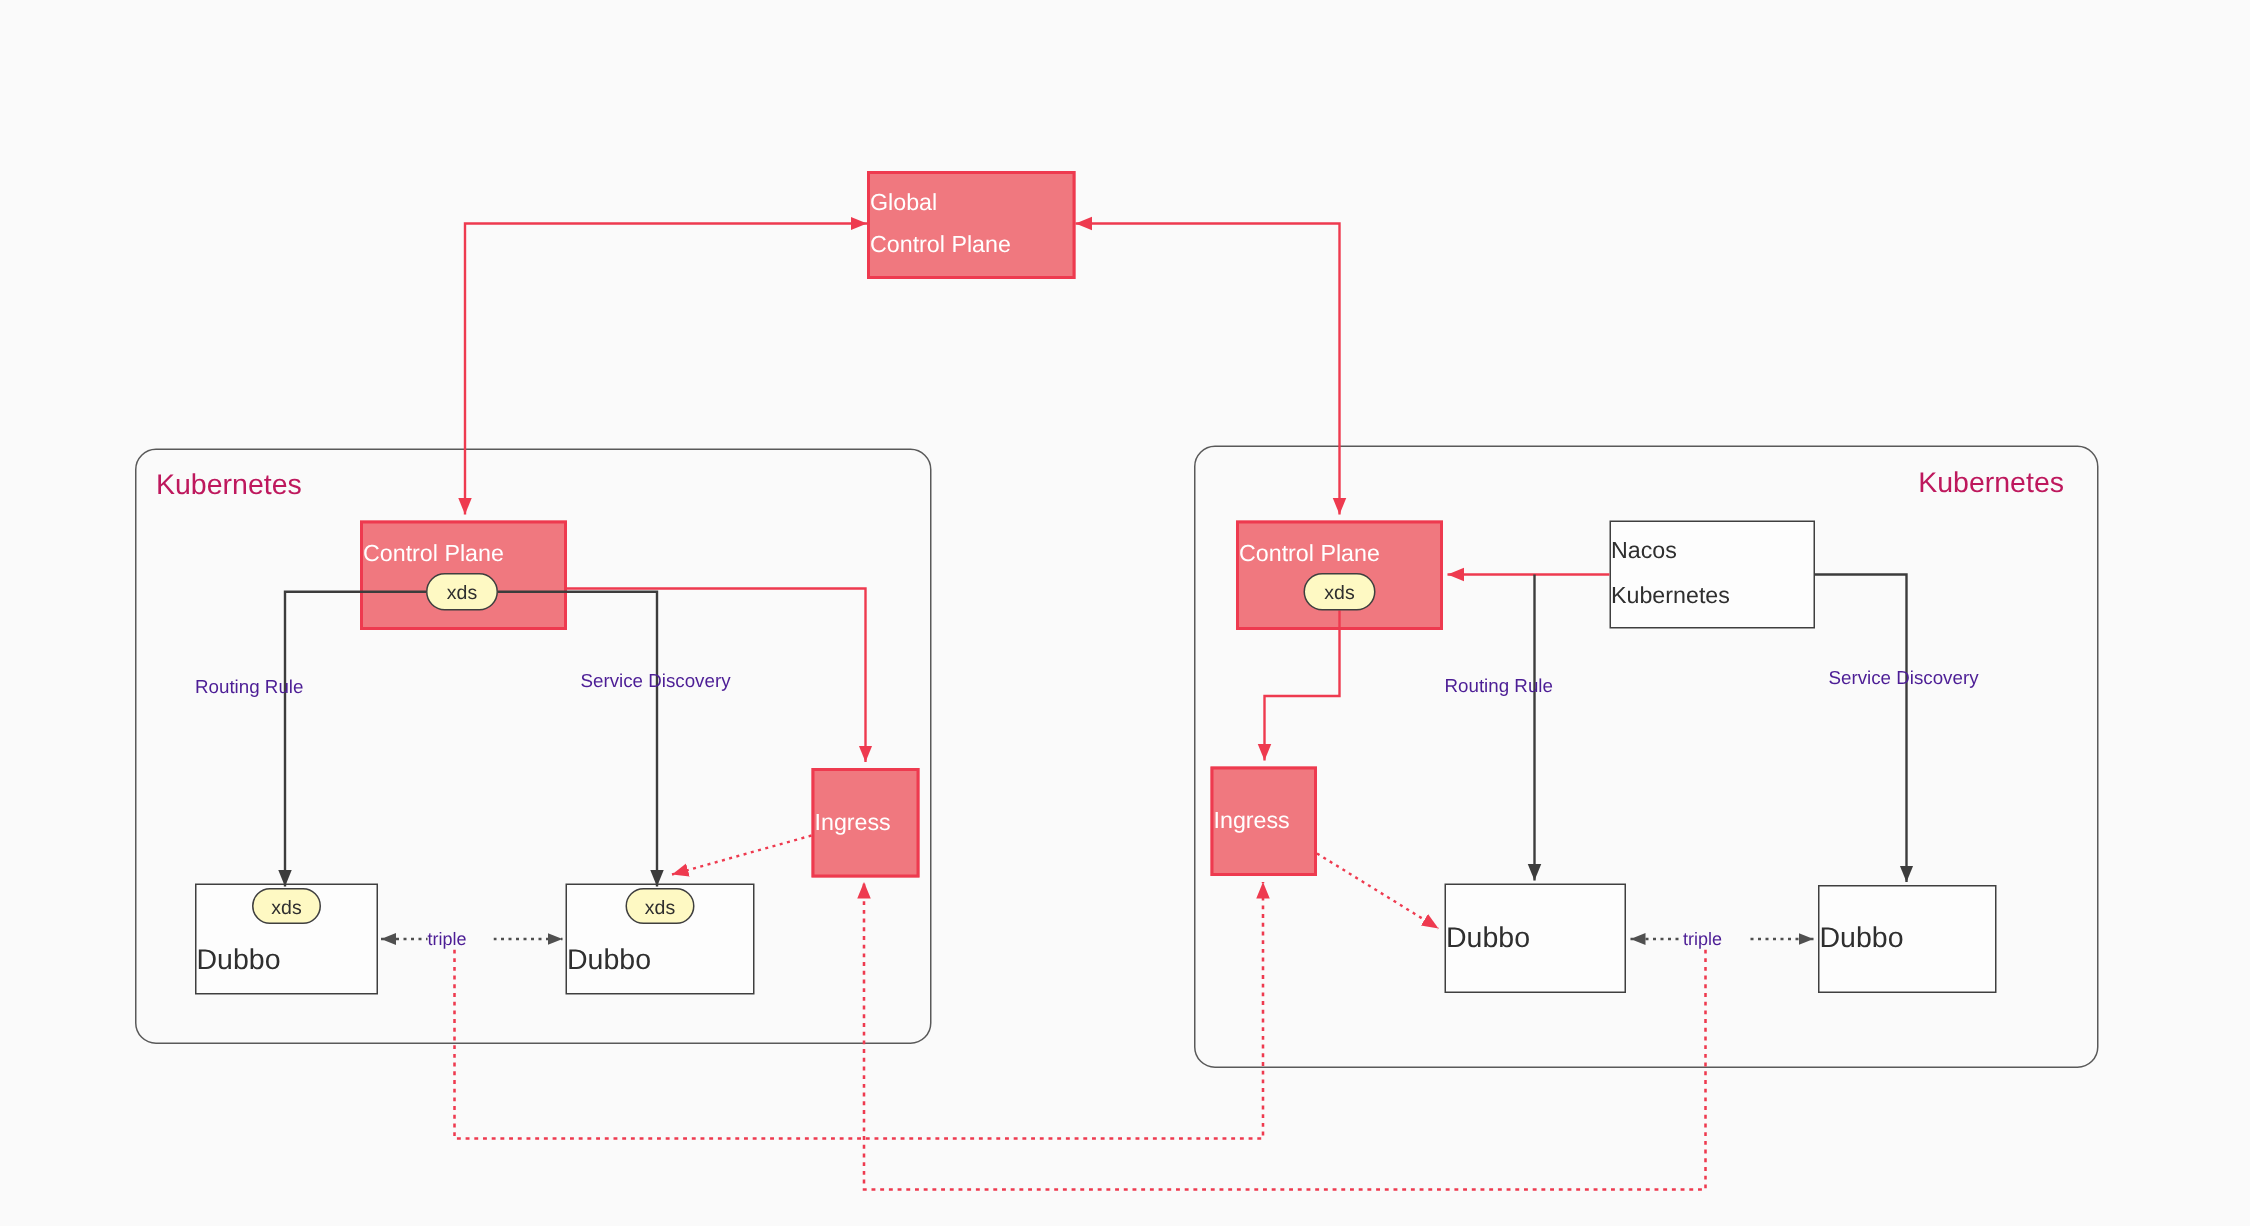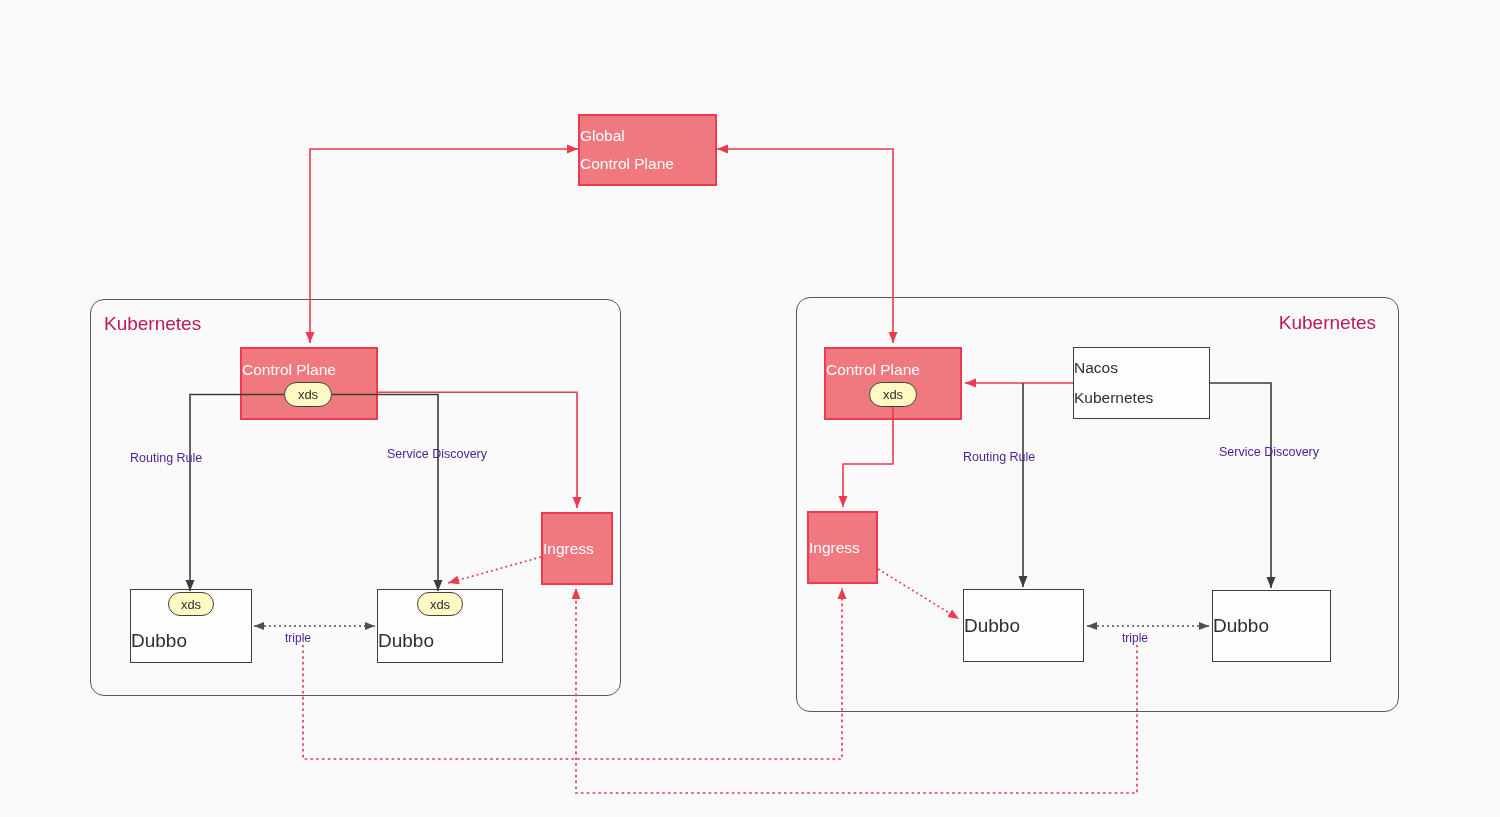--- a/index.html
+++ b/index.html
@@ -62,21 +62,21 @@
   #pill-l1{left:168px;top:592px;width:46px;height:24px;}
   #pill-l2{left:417px;top:592px;width:46px;height:24px;}
   
   .edge-label{
     position:absolute;font-size:12.5px;color:#4c1d95;text-align:left;z-index:5;
   }
   #lbl-rr-left{left:130px;top:451px;width:100px;}
   #lbl-sd-left{left:387px;top:447px;width:120px;}
   #lbl-rr-right{left:963px;top:450px;width:100px;}
   #lbl-sd-right{left:1219px;top:445px;width:120px;}
-  .triple-label{background:#fafafa;font-size:12px;margin-top:12px;}
+  .triple-label{background:#fafafa;font-size:12px;}
   #lbl-triple-left{left:285px;top:619px;width:44px;}
   #lbl-triple-right{left:1122px;top:619px;width:44px;}
   
   svg.edges{position:absolute;left:0;top:0;z-index:3;pointer-events:none;}
   .er{stroke:#ee3a4f;stroke-width:1.6;fill:none;}
   .ed{stroke:#3c3c3c;stroke-width:1.6;fill:none;}
   .eg{stroke:#4f4f4f;stroke-width:1.6;fill:none;stroke-dasharray:2 3;}
   .erd{stroke:#ee3a4f;stroke-width:1.6;fill:none;stroke-dasharray:2 3;}
   .erD{stroke:#ee3a4f;stroke-width:1.7;fill:none;stroke-dasharray:2.6 3.2;}
 </style>

